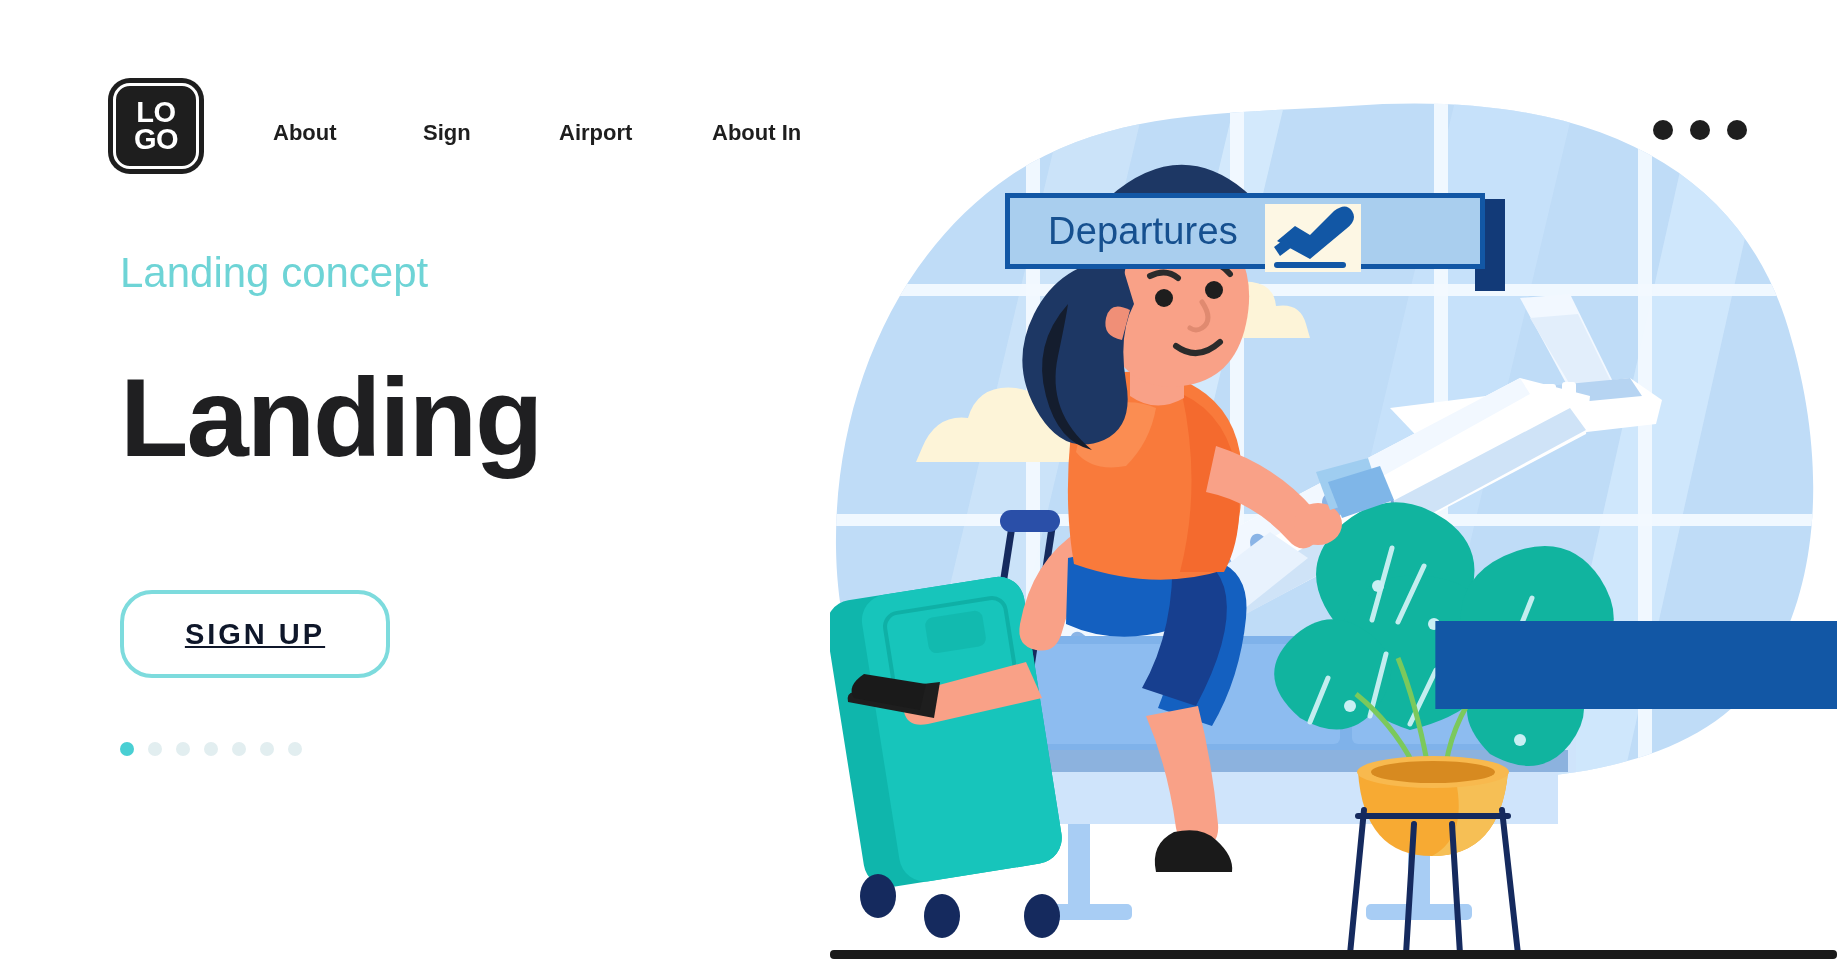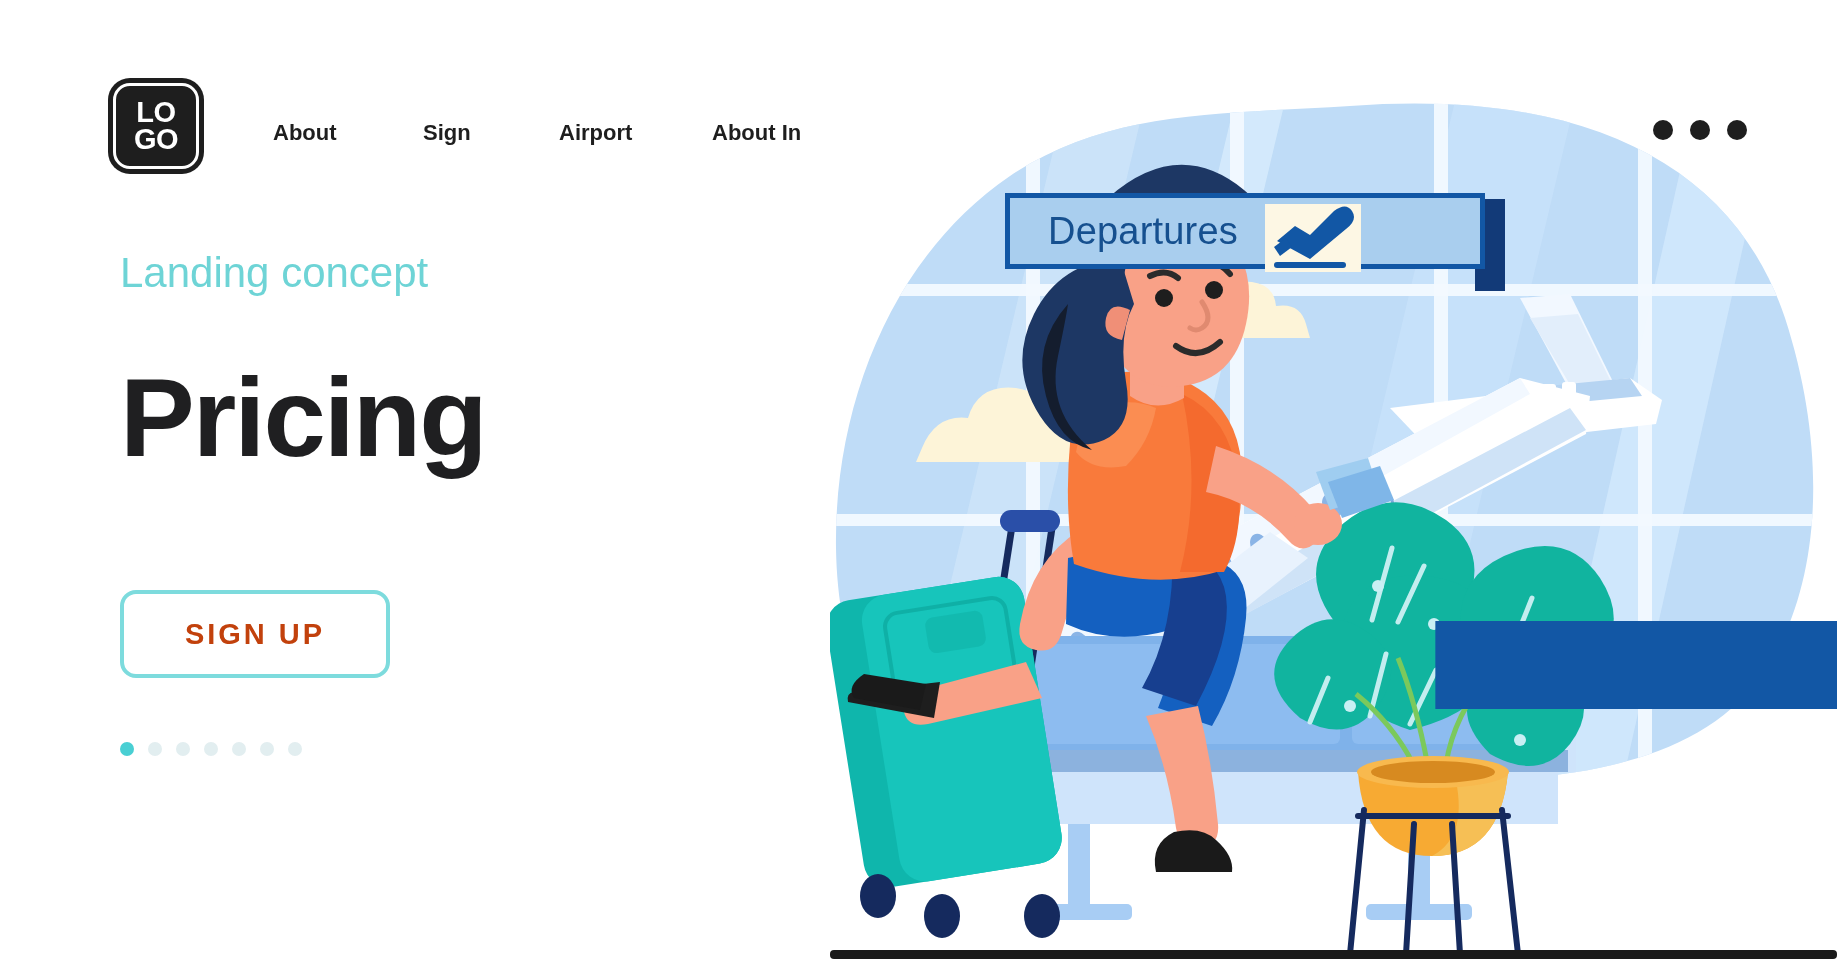--- a/index.html
+++ b/index.html
@@ -53,26 +53,27 @@
     letter-spacing:0px; line-height:1.1;
   }
   .headline {
     margin-top:66px;
     color:#1f1f21; font-size:112px; font-weight:bold;
     letter-spacing:-2px; line-height:1.0;
   }
   .signup-btn {
     margin-top:116px;
     width:270px; height:88px;
-    border:4px solid #7ddbdd; border-radius:16px;
+    border:4px solid #7ddbdd; border-radius:32px;
     background:transparent;
-    color:#c2410c; font-size:29px; font-weight:bold;
+    color:#0f172a; font-size:29px; font-weight:bold;
     letter-spacing:3px;
     display:flex; align-items:center; justify-content:center;
     cursor:pointer;
+    text-decoration:underline;
   }
   .subnote {
     margin-top:38px;
     color:#5a5a5a; font-size:24px; font-weight:400;
   }
   .dots-pager { margin-top:64px; display:flex; gap:14px; align-items:center; }
   .dots-pager i { width:14px; height:14px; border-radius:50%; background:#e2eef0; display:block; }
   .dots-pager i.active { background:#49cfd3; }
 
   
@@ -124,21 +125,21 @@
 
     <div class="dots-menu">
       <i></i>
       <i></i>
       <i></i>
     </div>
   </div>
 
   <div class="content">
     <div class="eyebrow">Landing concept</div>
-    <h1 class="headline">Pricing</h1>
+    <h1 class="headline">Landing</h1>
     <div class="signup-btn">SIGN UP</div>
 
     <div class="dots-pager">
       <i class="active"></i>
       <i></i>
       <i></i>
       <i></i>
       <i></i>
       <i></i>
       <i></i>

